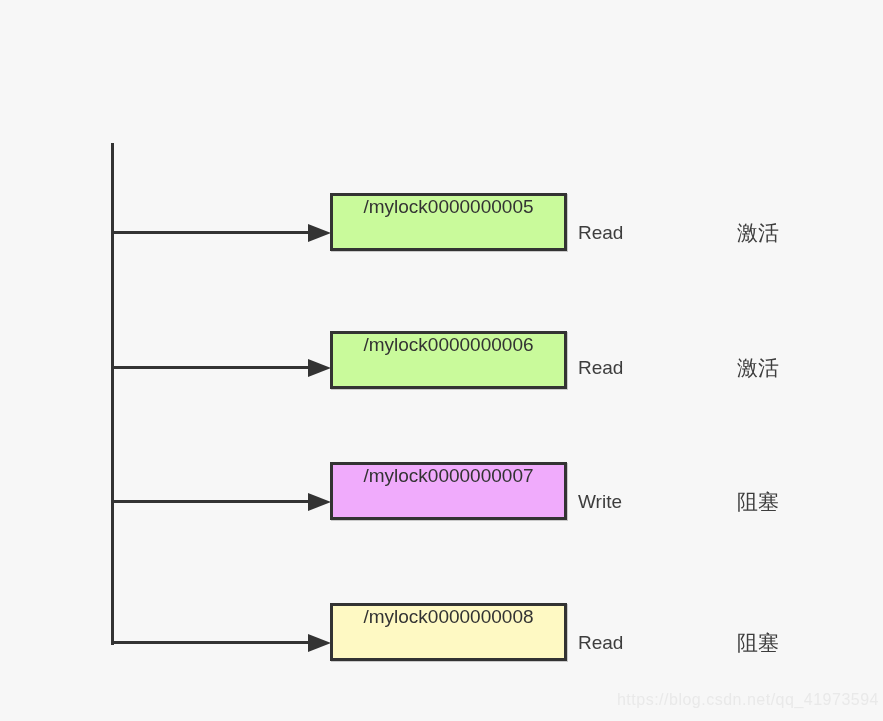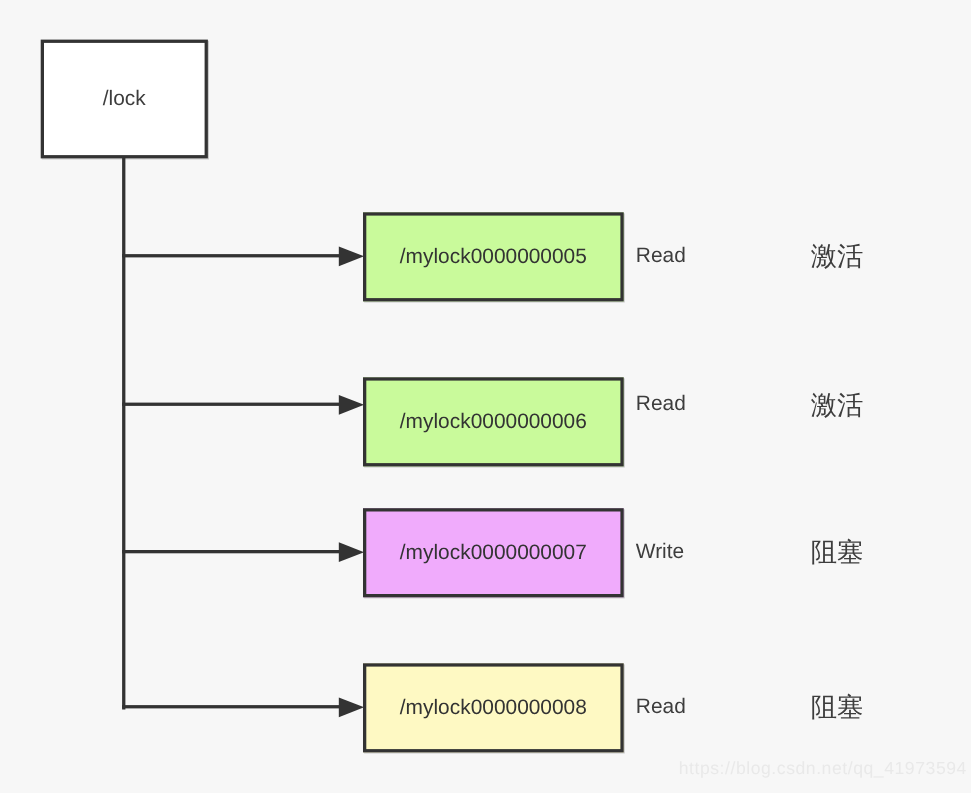--- a/index.html
+++ b/index.html
@@ -56,80 +56,77 @@
     height: 0;
     border-left: 23px solid #333333;
     border-top: 9px solid transparent;
     border-bottom: 9px solid transparent;
   }
   
   .node {
     position: absolute;
     left: 330px;
     width: 237px;
-    height: 81px;
+    height: 58px;
     box-sizing: border-box;
     border: 3px solid #333333;
     box-shadow: 1px 1px 0 0 rgba(0,0,0,0.18);
     display: flex;
-    align-items: center;
+    align-items: flex-start;
     justify-content: center;
     font-size: 19px;
     color: #333333;
   }
   
   .action-label {
     position: absolute;
     left: 578px;
     transform: translateY(-50%);
     font-size: 19px;
     color: #3d3d3d;
     white-space: nowrap;
   }
   .status-label {
     position: absolute;
     left: 737px;
     transform: translateY(-50%);
-    font-size: 24px;
+    font-size: 21px;
     color: #3d3d3d;
     white-space: nowrap;
   }
   
   .watermark {
     position: absolute;
     right: 4px;
     top: 691px;
     font-size: 16px;
     color: #e9e9e9;
     letter-spacing: 0.5px;
     white-space: nowrap;
   }
 </style>
 </head>
 <body>
 
 <div class="canvas">
 
-  <div class="root-box" style="background-color: rgb(255, 255, 255);">
-    <span>/lock</span>
-  </div>
 
   <div class="trunk"></div>
 
   <div class="branch" style="top:231px"></div>
   <div class="arrowhead" style="top:224px"></div>
   <div class="node" style="top: 193px; background-color: rgb(201, 250, 155);">
     <span>/mylock0000000005</span>
   </div>
   <div class="action-label" style="top:233px">Read</div>
   <div class="status-label" style="top:233px">激活</div>
 
   <div class="branch" style="top:366px"></div>
   <div class="arrowhead" style="top:359px"></div>
-  <div class="node" style="top: 343px; background-color: rgb(201, 250, 155);">
+  <div class="node" style="top: 331px; background-color: rgb(201, 250, 155);">
     <span>/mylock0000000006</span>
   </div>
   <div class="action-label" style="top:368px">Read</div>
   <div class="status-label" style="top:368px">激活</div>
 
   <div class="branch" style="top:500px"></div>
   <div class="arrowhead" style="top:493px"></div>
   <div class="node" style="top: 462px; background-color: #f0abfc;">
     <span>/mylock0000000007</span>
   </div>

